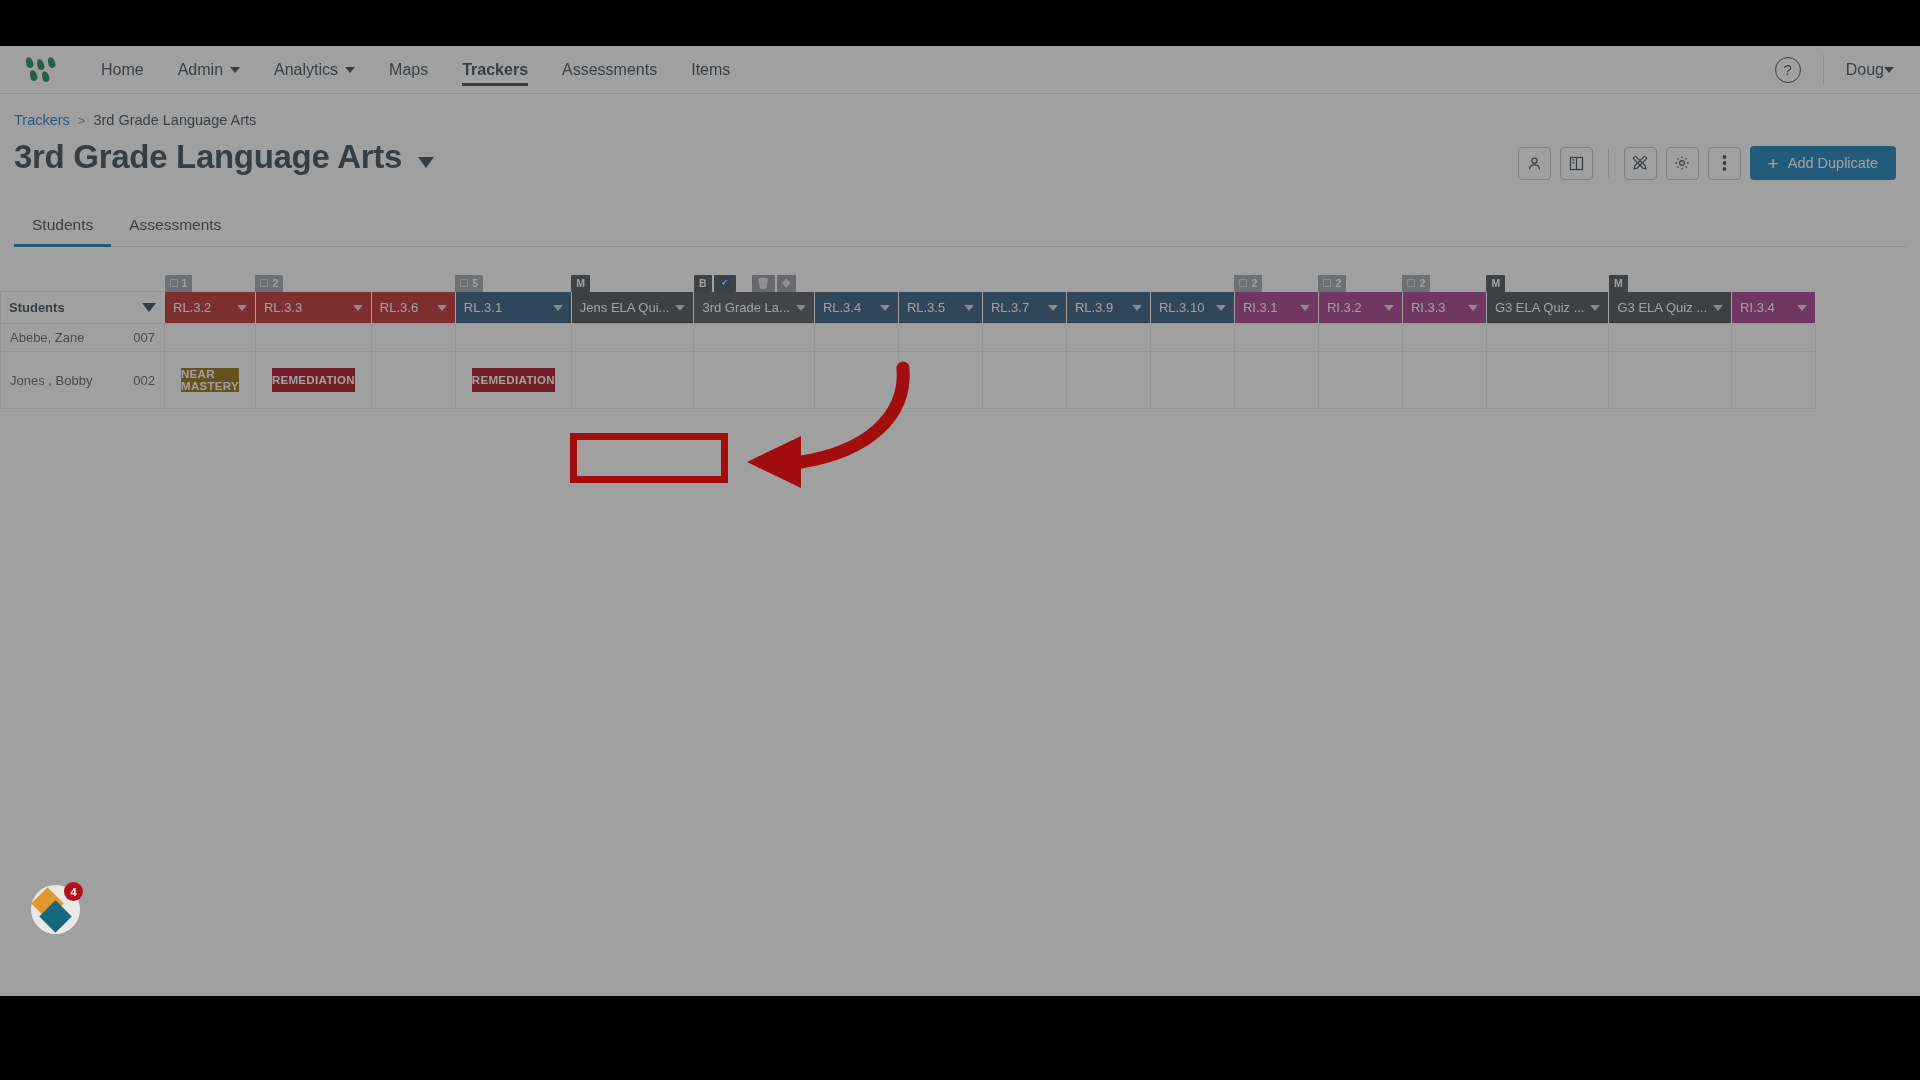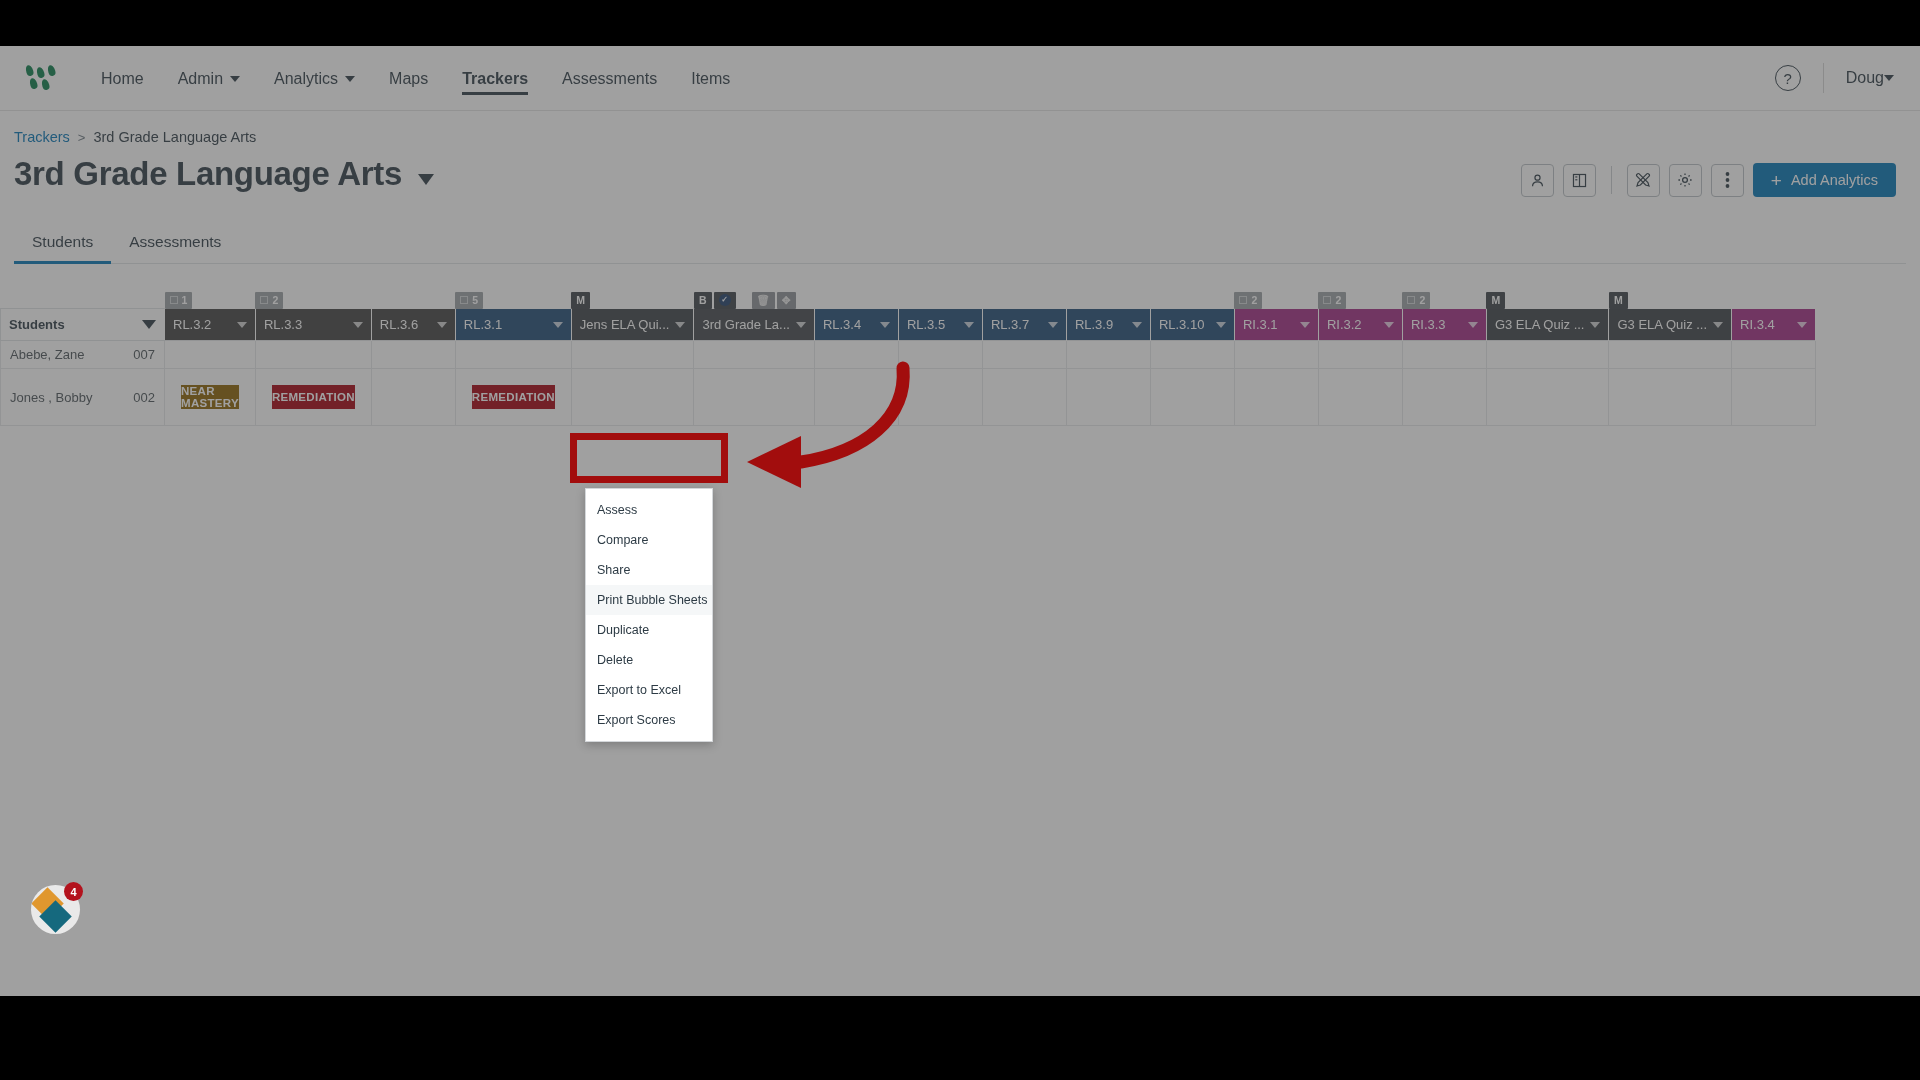--- a/index.html
+++ b/index.html
@@ -10,21 +10,21 @@
 
   
   #app {
     position:absolute; left:0; top:46px; width:1920px; height:950px;
     background:#ffffff; overflow:hidden;
   }
   
   #scrim { position:absolute; inset:0; background:rgba(65,65,65,0.50); z-index:60; pointer-events:none;}
 
   
-  .topnav { position:relative; height:65px; background:#fff; border-bottom:1px solid #e2e2e2;
+  .topnav { position:relative; height:48px; background:#fff; border-bottom:1px solid #e2e2e2;
             display:flex; align-items:center; padding:0 26px; z-index:5;}
   .logo { width:30px; height:26px; position:relative; margin-right:28px;}
   .logo i { position:absolute; width:7px; height:11px; background:#0a7d4b; border-radius:50% 50% 50% 50%/60% 60% 40% 40%; }
   .logo i:nth-child(1){ left:0; top:0; transform:rotate(-18deg);}
   .logo i:nth-child(2){ left:11px; top:2px; transform:rotate(-18deg);}
   .logo i:nth-child(3){ left:22px; top:0px; transform:rotate(-18deg);}
   .logo i:nth-child(4){ left:4px; top:13px; transform:rotate(-18deg);}
   .logo i:nth-child(5){ left:16px; top:14px; transform:rotate(-18deg);}
 
   .navitem { font-size:16px; color:#2d3b45; padding:22px 17px 21px; position:relative; cursor:pointer;
@@ -74,21 +74,21 @@
   .sq { width:8px;height:8px;border:1.4px solid #cfd2d5; display:inline-block;}
   .ckdot { width:12px;height:12px;border-radius:50%;background:#1f3f6b; display:inline-flex;
            align-items:center;justify-content:center; color:#fff; font-size:8px;}
 
   .hdr td { height:32px; padding:0 8px; font-size:13px; color:#fff; border-right:1px solid rgba(255,255,255,.22);
             white-space:nowrap; overflow:hidden;}
   .hdr .inner { display:flex; align-items:center; justify-content:space-between; gap:6px;}
   .dncar { width:0;height:0;border-left:5px solid transparent;border-right:5px solid transparent;
            border-top:6px solid rgba(255,255,255,.75); flex:none;}
 
-  .c-purple { background:#404040;margin-top:44px; }
+  .c-purple { background:#b91c1c;margin-top:44px; }
   .c-blue   { background:#1f4a74; }
   .c-dark   { background:#3b4046; }
   .c-dark2  { background:#42474d; }
   .c-magenta{ background:#a02b83; }
 
   .stuhdr { background:#fff; border:1px solid #dfe2e4; font-size:15px; font-weight:bold; color:#2d3b45;}
   .stucell{ background:#fff; border:1px solid #e4e7e9; font-size:13px; color:#4a5358;}
   .body td { height:28px; padding:0 9px; border:1px solid #e4e7e9; background:#fff;}
   .scorecell { padding:16px !important; }
   .pill { display:flex;align-items:center;justify-content:center; height:100%; width:100%;
@@ -211,21 +211,21 @@
         </div>
         <div class="tbtn">
           <svg width="5" height="18" viewBox="0 0 5 18">
             <circle cx="2.5" cy="3" r="1.9" fill="#2d3b45"></circle>
             <circle cx="2.5" cy="9" r="1.9" fill="#2d3b45"></circle>
             <circle cx="2.5" cy="15" r="1.9" fill="#2d3b45"></circle>
           </svg>
         </div>
         <div class="addbtn">
           <span class="plus">+</span>
-          <span>Add Analytics</span>
+          <span>Add Duplicate</span>
         </div>
       </div>
     </div>
 
     <div class="tabs">
       <div class="tab active">
         <span>Students</span>
       </div>
       <div class="tab">
         <span>Assessments</span>
@@ -452,30 +452,20 @@
               <td></td>
               <td></td>
               <td></td>
               <td></td>
               <td></td>
             </tr>
           </tbody>
       </table>
     </div>
 
-    <div class="ctxmenu" id="ctx-menu">
-        <div class="mi">Assess</div>
-        <div class="mi">Compare</div>
-        <div class="mi">Share</div>
-        <div class="mi hl">Print Bubble Sheets</div>
-        <div class="mi">Duplicate</div>
-        <div class="mi">Delete</div>
-        <div class="mi">Export to Excel</div>
-        <div class="mi">Export Scores</div>
-      </div>
 
     <div class="chatw">
       <div class="chatcircle">
         <div class="dia orange"></div>
         <div class="dia teal"></div>
       </div>
       <div class="cbadge">4</div>
     </div>
 
     <div id="scrim"></div>

